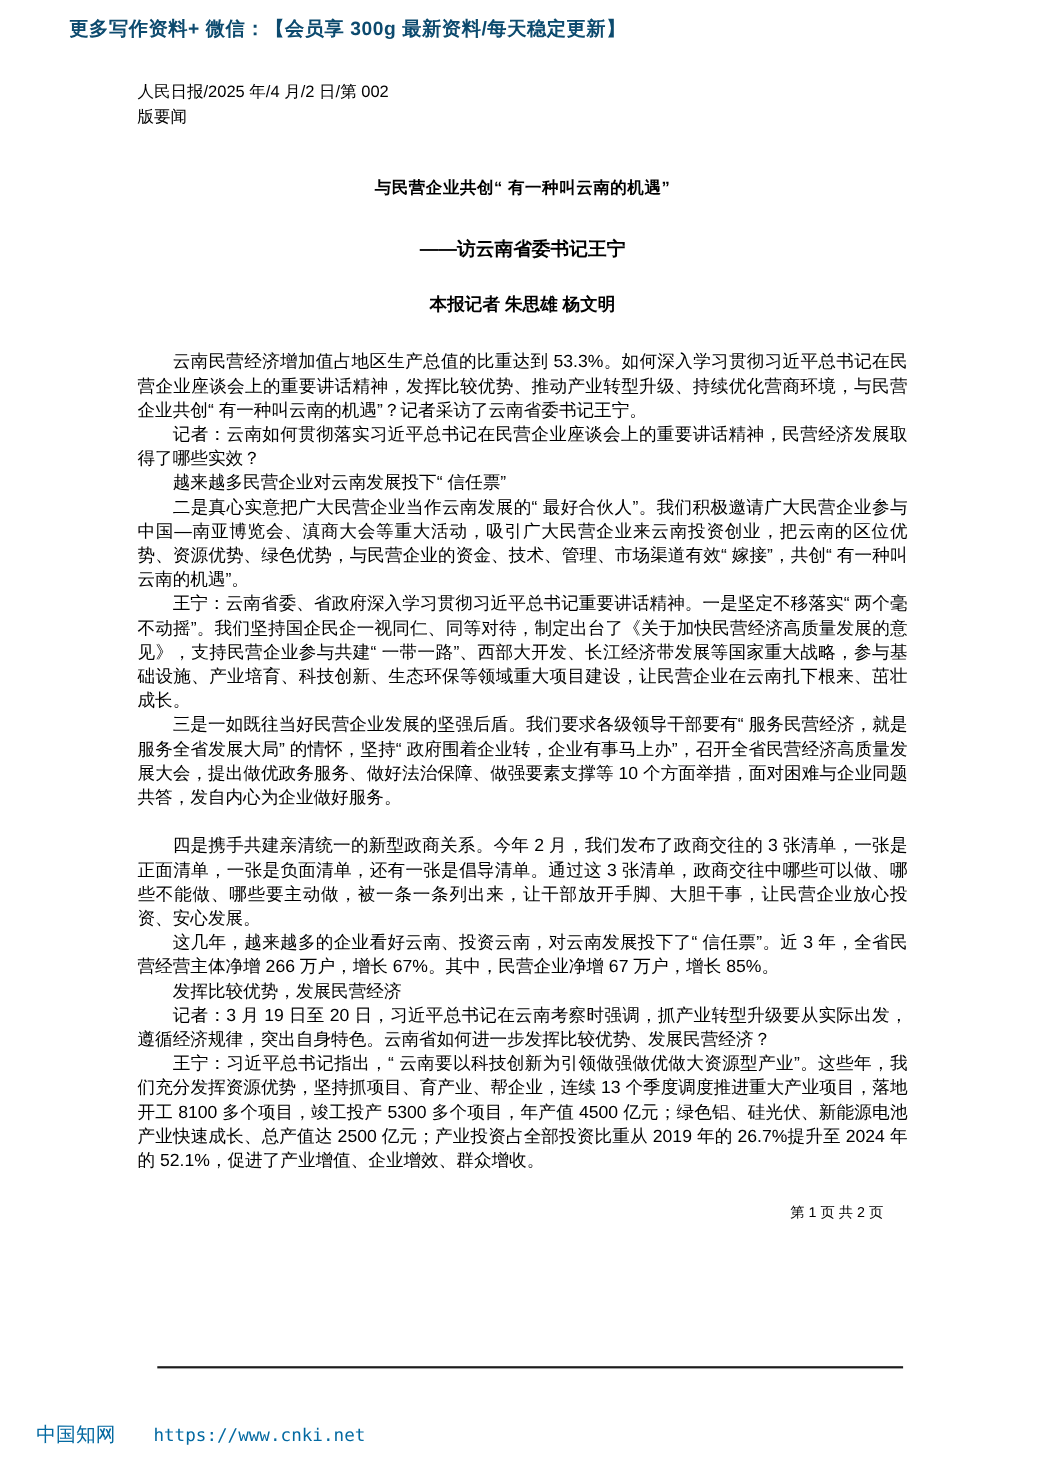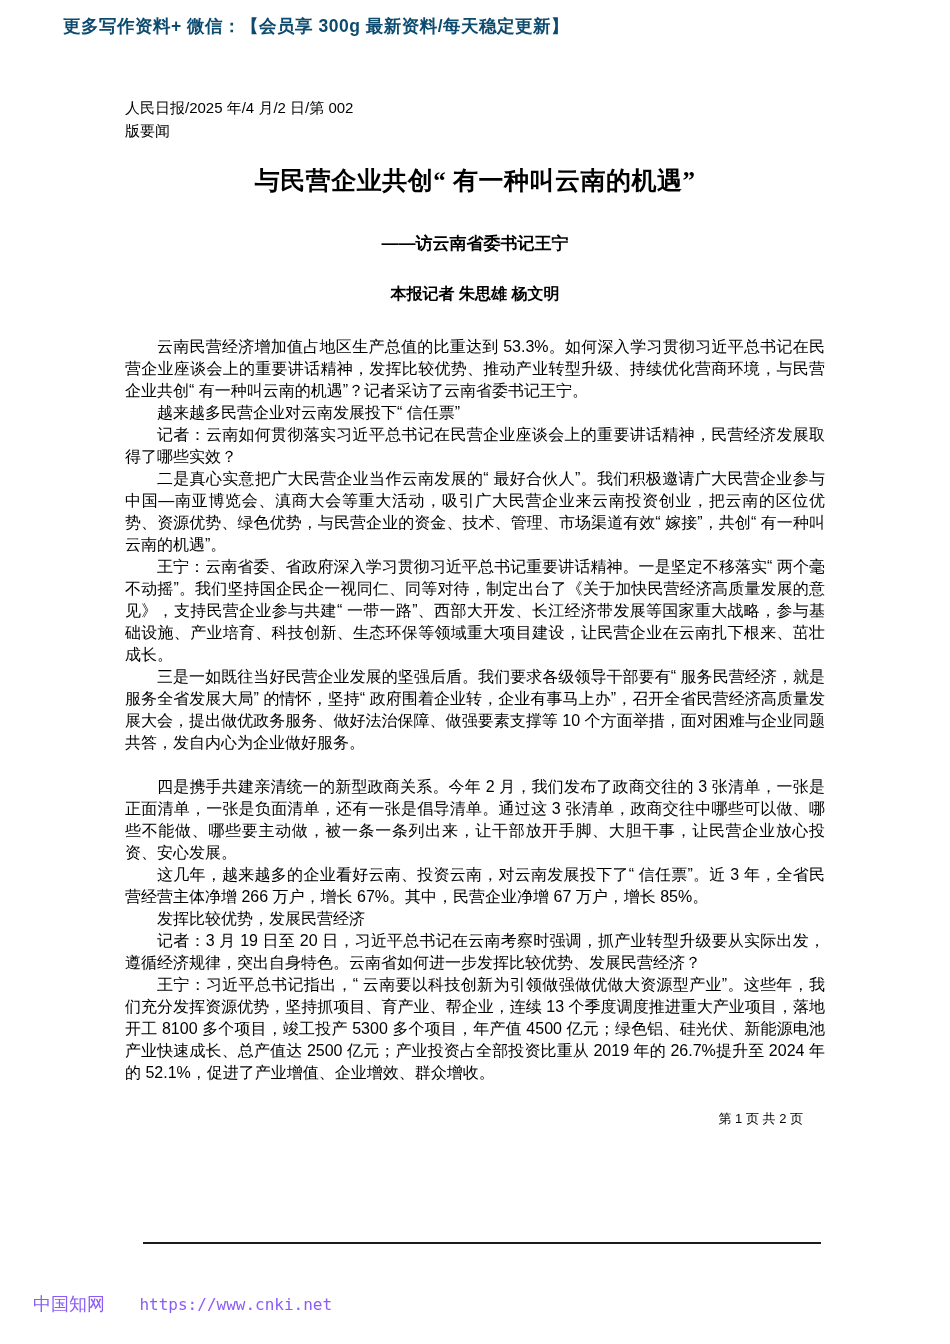--- a/index.html
+++ b/index.html
@@ -20,34 +20,33 @@
     left: 63px;
     top: 14px;
     font-size: 17.5px;
     font-weight: bold;
     letter-spacing: 0.5px;
     white-space: nowrap;
   }
   .content {
     position: absolute;
     left: 125px;
-    top: 96px;
+    top: 72px;
     width: 700px;
   }
   .meta {
     font-size: 15px;
     line-height: 23px;
   }
   .title {
-    margin: 22px 0 0 0;
+    margin: 43px 0 0 0;
     text-align: center;
-    font-size: 25px;
+    font-size: 15px;
     font-weight: bold;
     letter-spacing: 0.5px;
-    font-family: Liberation Serif, serif;
   }
   .subtitle {
     margin: 35px 0 0 0;
     text-align: center;
     font-size: 17px;
     font-weight: bold;
   }
   .byline {
     margin-top: 29px;
     text-align: center;
@@ -109,34 +108,34 @@
     <div>人民日报/2025 年/4 月/2 日/第 002</div>
     <div>版要闻</div>
   </div>
 
   <h1 class="title">与民营企业共创“ 有一种叫云南的机遇”</h1>
   <h2 class="subtitle">——访云南省委书记王宁</h2>
   <div class="byline">本报记者  朱思雄  杨文明</div>
 
   <div class="body-text" id="article-body">
       <p class="body">云南民营经济增加值占地区生产总值的比重达到 53.3%。如何深入学习贯彻习近平总书记在民营企业座谈会上的重要讲话精神，发挥比较优势、推动产业转型升级、持续优化营商环境，与民营企业共创“ 有一种叫云南的机遇”？记者采访了云南省委书记王宁。</p>
+      <p class="body">记者：云南如何贯彻落实习近平总书记在民营企业座谈会上的重要讲话精神，民营经济发展取得了哪些实效？</p>
       <p class="body">越来越多民营企业对云南发展投下“ 信任票”</p>
-      <p class="body">记者：云南如何贯彻落实习近平总书记在民营企业座谈会上的重要讲话精神，民营经济发展取得了哪些实效？</p>
       <p class="body">二是真心实意把广大民营企业当作云南发展的“ 最好合伙人”。我们积极邀请广大民营企业参与中国—南亚博览会、滇商大会等重大活动，吸引广大民营企业来云南投资创业，把云南的区位优势、资源优势、绿色优势，与民营企业的资金、技术、管理、市场渠道有效“ 嫁接”，共创“ 有一种叫云南的机遇”。</p>
       <p class="body">王宁：云南省委、省政府深入学习贯彻习近平总书记重要讲话精神。一是坚定不移落实“ 两个毫不动摇”。我们坚持国企民企一视同仁、同等对待，制定出台了《关于加快民营经济高质量发展的意见》，支持民营企业参与共建“ 一带一路”、西部大开发、长江经济带发展等国家重大战略，参与基础设施、产业培育、科技创新、生态环保等领域重大项目建设，让民营企业在云南扎下根来、茁壮成长。</p>
       <p class="body">三是一如既往当好民营企业发展的坚强后盾。我们要求各级领导干部要有“ 服务民营经济，就是服务全省发展大局” 的情怀，坚持“ 政府围着企业转，企业有事马上办”，召开全省民营经济高质量发展大会，提出做优政务服务、做好法治保障、做强要素支撑等 10 个方面举措，面对困难与企业同题共答，发自内心为企业做好服务。</p>
       <p class="spacer"></p>
       <p class="body">四是携手共建亲清统一的新型政商关系。今年 2 月，我们发布了政商交往的 3 张清单，一张是正面清单，一张是负面清单，还有一张是倡导清单。通过这 3 张清单，政商交往中哪些可以做、哪些不能做、哪些要主动做，被一条一条列出来，让干部放开手脚、大胆干事，让民营企业放心投资、安心发展。</p>
       <p class="body">这几年，越来越多的企业看好云南、投资云南，对云南发展投下了“ 信任票”。近 3 年，全省民营经营主体净增 266 万户，增长 67%。其中，民营企业净增 67 万户，增长 85%。</p>
       <p class="body">发挥比较优势，发展民营经济</p>
       <p class="body">记者：3 月 19 日至 20 日，习近平总书记在云南考察时强调，抓产业转型升级要从实际出发，遵循经济规律，突出自身特色。云南省如何进一步发挥比较优势、发展民营经济？</p>
       <p class="body">王宁：习近平总书记指出，“ 云南要以科技创新为引领做强做优做大资源型产业”。这些年，我们充分发挥资源优势，坚持抓项目、育产业、帮企业，连续 13 个季度调度推进重大产业项目，落地开工 8100 多个项目，竣工投产 5300 多个项目，年产值 4500 亿元；绿色铝、硅光伏、新能源电池产业快速成长、总产值达 2500 亿元；产业投资占全部投资比重从 2019 年的 26.7%提升至 2024 年的 52.1%，促进了产业增值、企业增效、群众增收。</p>
     </div>
 
   <div class="page-num">第 1 页 共 2 页</div>
 </div>
 
 <hr class="divider">
 
-<div class="watermark" style="color: #8b5cf6;">
+<div class="watermark" style="color: #0369a1;">
   <span class="wm-name">中国知网</span>
   <span class="wm-url">https://www.cnki.net</span>
 </div>
 
 </body></html>

